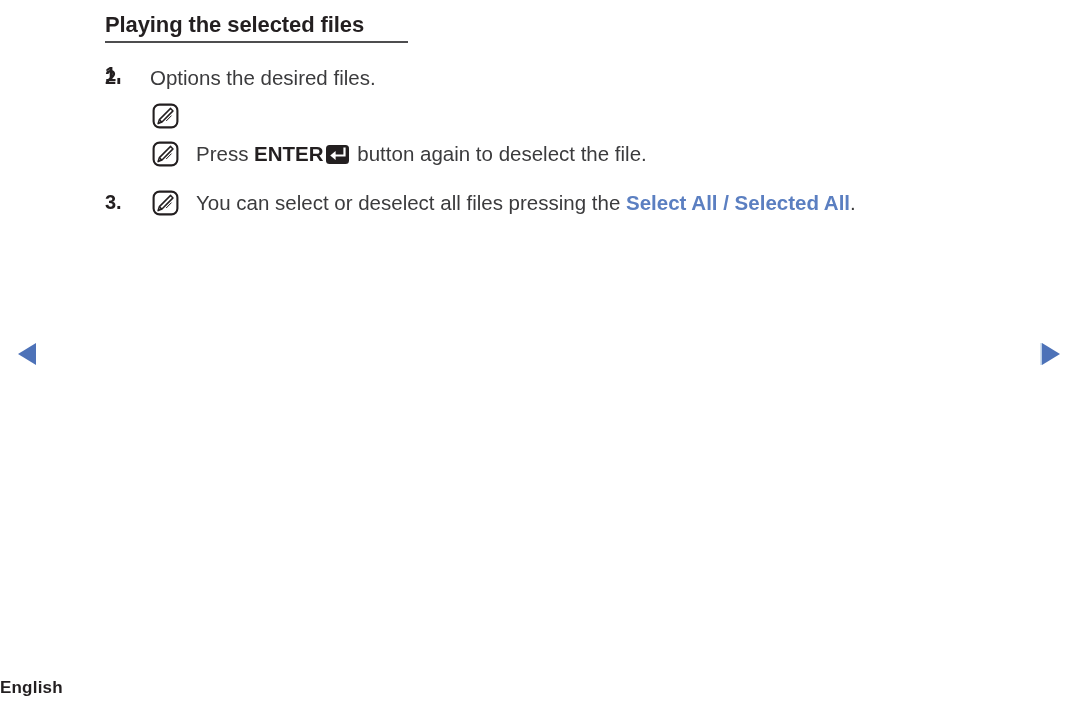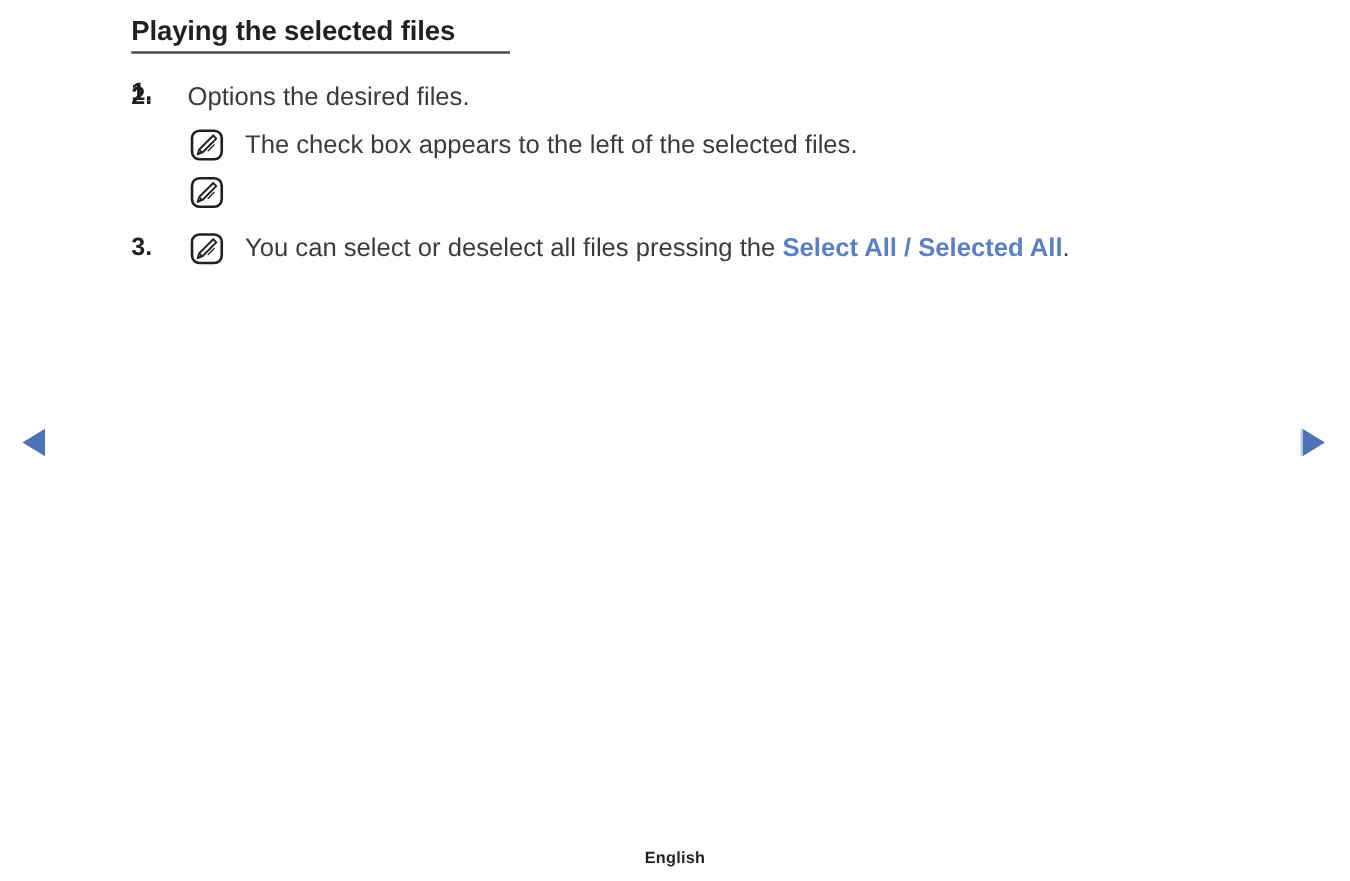--- a/index.html
+++ b/index.html
@@ -127,22 +127,22 @@
   }
   .nav-left { left: 14px; }
   .nav-right { left: 1036px; }
 
   
   .footer {
     position: absolute;
     left: 0;
     right: 0;
     top: 678px;
-    text-align: center;
-    font-size: 13px;
+    text-align: left;
+    font-size: 17px;
     font-weight: bold;
     color: #231f20;
     letter-spacing: 0.2px;
   }
 </style>
 </head>
 <body>
 
 <div class="page">
 
@@ -165,33 +165,41 @@
     <div class="note">
       <span class="note-icon">
         <svg width="27" height="26" viewBox="0 0 27 26" xmlns="http://www.w3.org/2000/svg">
           <rect x="1.6" y="1.6" width="23.8" height="22.8" rx="6" ry="6" fill="none" stroke="#231f20" stroke-width="2.1"></rect>
           <path d="M18.6 5.4 L21.0 7.9 L10.0 19.0 L6.1 20.6 L7.4 16.6 Z" fill="none" stroke="#231f20" stroke-width="1.5" stroke-linejoin="round"></path>
           <path d="M7.4 16.6 L10.0 19.0" fill="none" stroke="#231f20" stroke-width="1.2"></path>
           <path d="M6.1 20.6 L8.3 18.0 L10.0 19.0 Z" fill="#231f20"></path>
           <path d="M12.3 16.7 L17.7 11.2 M14.2 18.0 L19.5 12.6" fill="none" stroke="#231f20" stroke-width="1"></path>
         </svg>
       </span>
-      <div class="note-text">The check box appears to the left of the selected files.</div>
     </div>
 
     <div class="note">
       <span class="note-icon">
         <svg width="27" height="26" viewBox="0 0 27 26" xmlns="http://www.w3.org/2000/svg">
           <rect x="1.6" y="1.6" width="23.8" height="22.8" rx="6" ry="6" fill="none" stroke="#231f20" stroke-width="2.1"></rect>
           <path d="M18.6 5.4 L21.0 7.9 L10.0 19.0 L6.1 20.6 L7.4 16.6 Z" fill="none" stroke="#231f20" stroke-width="1.5" stroke-linejoin="round"></path>
           <path d="M7.4 16.6 L10.0 19.0" fill="none" stroke="#231f20" stroke-width="1.2"></path>
           <path d="M6.1 20.6 L8.3 18.0 L10.0 19.0 Z" fill="#231f20"></path>
           <path d="M12.3 16.7 L17.7 11.2 M14.2 18.0 L19.5 12.6" fill="none" stroke="#231f20" stroke-width="1"></path>
         </svg>
       </span>
+      <div class="note-text">
+        <span>Press </span><span class="kw-bold">ENTER</span><span class="enter-key">
+          <svg width="25" height="21" viewBox="0 0 25 21" xmlns="http://www.w3.org/2000/svg">
+            <rect x="1" y="1" width="23" height="19" rx="3.5" ry="3.5" fill="#231f20"></rect>
+            <path d="M19.5 4.6 L19.5 11.5 L9.0 11.5" fill="none" stroke="#ffffff" stroke-width="2.2" stroke-linecap="square"></path>
+            <path d="M10.6 6.9 L5.2 11.5 L10.6 16.1 Z" fill="#ffffff"></path>
+          </svg>
+        </span><span> button again to deselect the file.</span>
+      </div>
     </div>
 
     <div class="step" style="margin-top:12px;">
       <div class="step-num">3.</div>
     </div>
 
     <div class="note">
       <span class="note-icon">
         <svg width="27" height="26" viewBox="0 0 27 26" xmlns="http://www.w3.org/2000/svg">
           <rect x="1.6" y="1.6" width="23.8" height="22.8" rx="6" ry="6" fill="none" stroke="#231f20" stroke-width="2.1"></rect>

